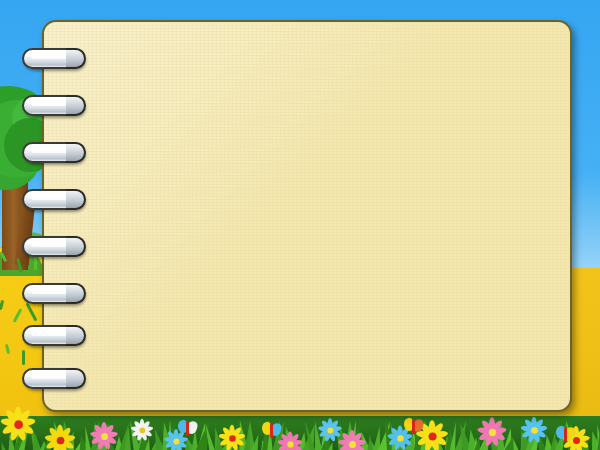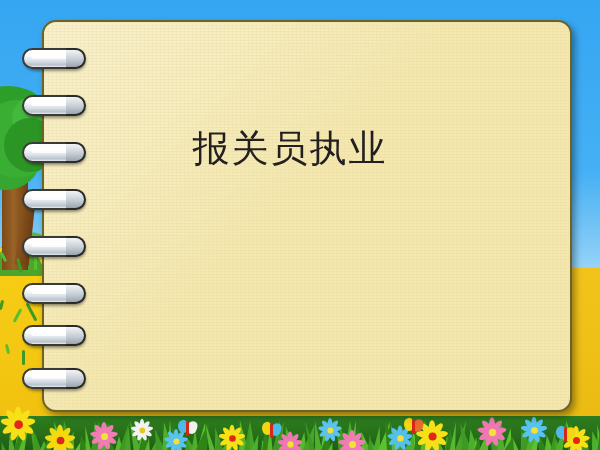--- a/index.html
+++ b/index.html
@@ -578,21 +578,20 @@
         <div class="bwing" style="left: 0px; top: 0px; background: rgb(79, 185, 232); transform: rotate(-16deg);"></div>
         <div class="bwing" style="left: 9px; top: 1px; background: rgb(245, 214, 21); transform: rotate(16deg);"></div>
         <div class="bbody"></div>
       </div>
     </div>
 
   <div class="paper">
     <div class="paper-texture"></div>
   </div>
 
-  <div class="title">报关员执业</div>
 
   <div id="ring-layer">
       <div class="ring" style="top: 48px;">
         <div class="ring-hl"></div>
       </div>
       <div class="ring" style="top: 95px;">
         <div class="ring-hl"></div>
       </div>
       <div class="ring" style="top: 142px;">
         <div class="ring-hl"></div>

